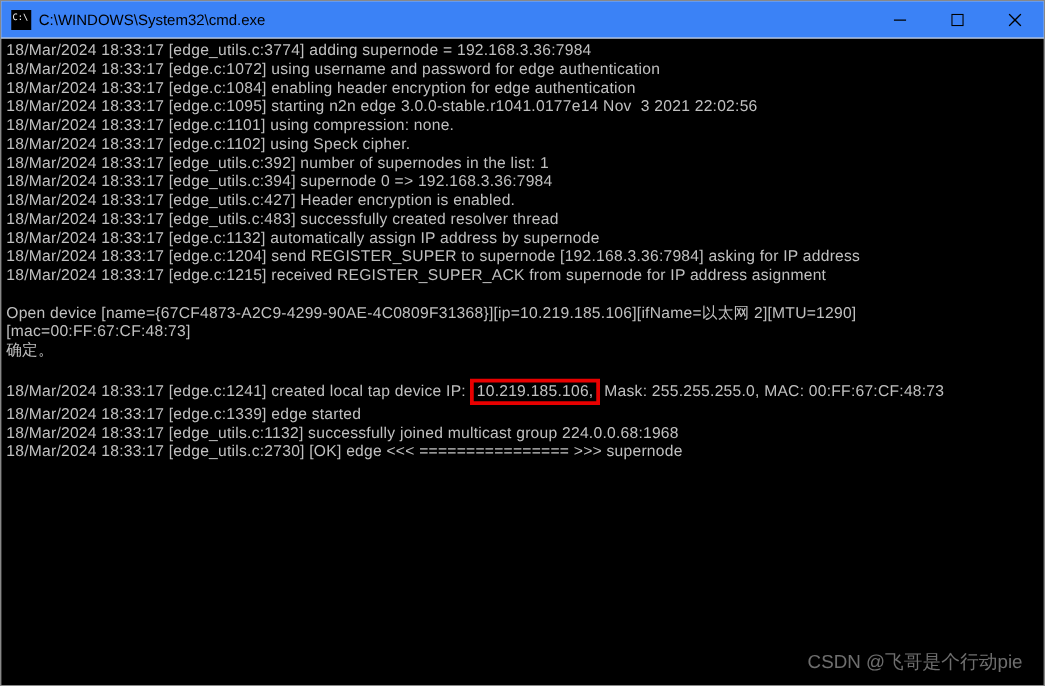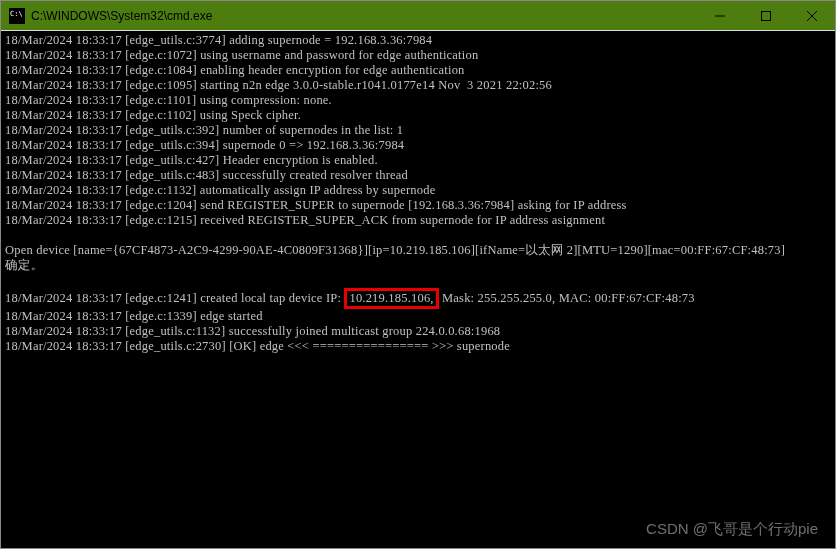--- a/index.html
+++ b/index.html
@@ -14,21 +14,21 @@
   .window {
     width: 836px;
     height: 549px;
     background: #fff;
     display: flex;
     flex-direction: column;
     border: 1px solid #888;
   }
   .titlebar {
     height: 30px;
-    background: #4d7c0f;
+    background: #3b82f6;
     display: flex;
     align-items: center;
     position: relative;
     border-bottom: 1px solid #ddd;
   }
   .title-icon {
     width: 16px; height: 16px;
     margin: 0 6px 0 8px;
     background: #000;
     display: inline-block;
@@ -65,21 +65,21 @@
   }
   .win-btn svg { width: 10px; height: 10px; }
   .terminal {
     flex: 1;
     background: #000;
     color: #c0c0c0;
     font-size: 12.5px;
     line-height: 15px;
     padding: 2px 4px;
     overflow: hidden;
-    font-family: Liberation Serif, serif;
+    font-family: Liberation Sans, sans-serif;
     white-space: pre-wrap;
     letter-spacing: 0.2px;
     position: relative;
   }
   .hl {
     border: 3px solid #e80000;
     padding: 0 2px;
     display: inline-block;
     line-height: 15px;
   }

